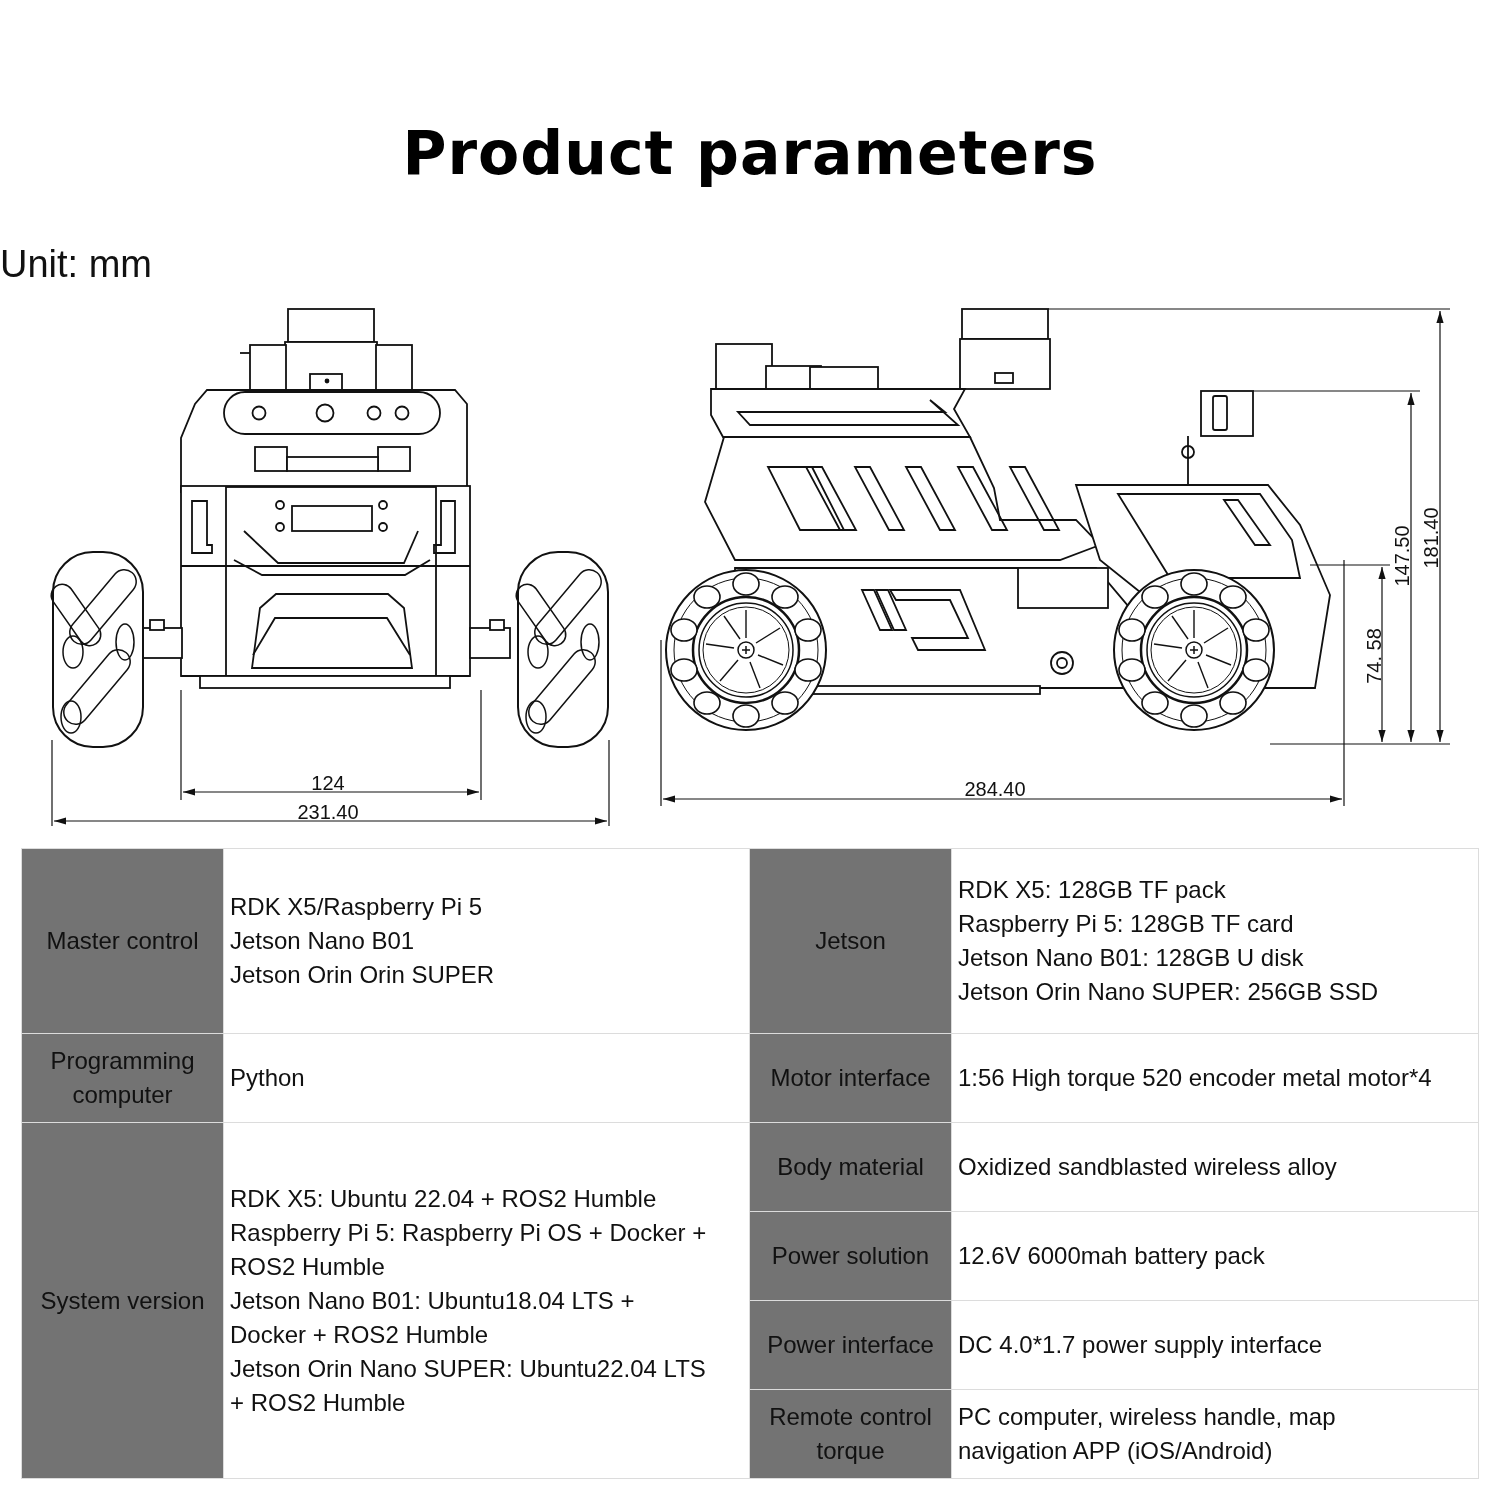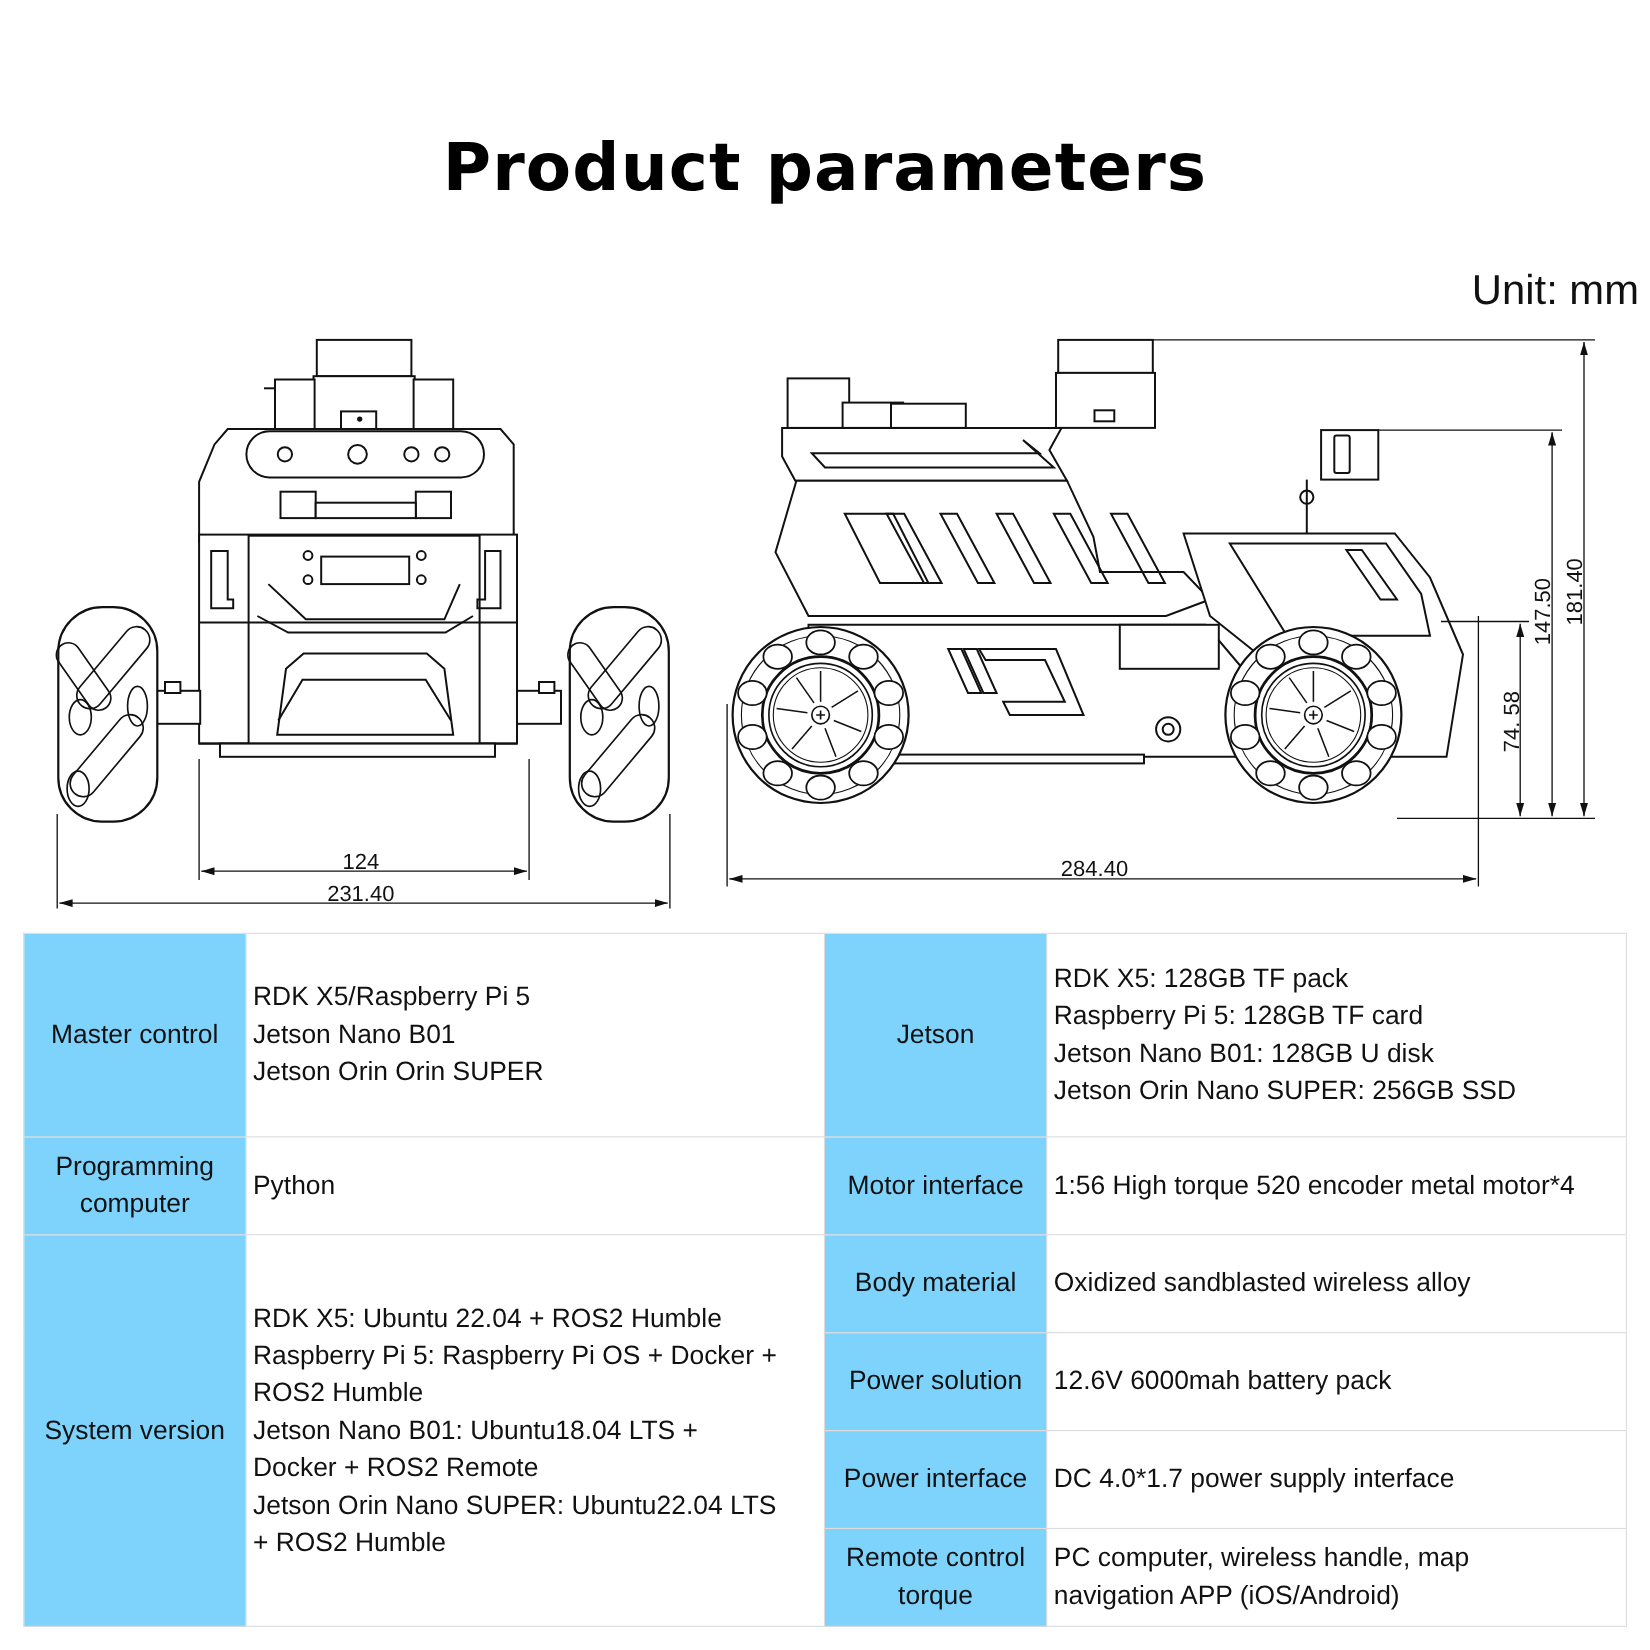--- a/index.html
+++ b/index.html
@@ -24,21 +24,21 @@
       font-weight: bold;
       font-size: 60px;
       letter-spacing: 1px;
       line-height: 110px;
       color: #000;
     }
     .unit-label {
       position: absolute;
       left: 0; top: 240px;
       width: 1490px;
-      text-align: right;
+      text-align: left;
       font-size: 38px;
       line-height: 48px;
       color: #111;
     }
     .drawing {
       position: absolute;
       left: 0; top: 0;
       width: 1500px;
       height: 840px;
       pointer-events: none;
@@ -59,21 +59,21 @@
       table-layout: fixed;
       font-size: 24px;
       line-height: 34px;
     }
     .spec-table td {
       border: 1.5px solid #dcdcdc;
       vertical-align: middle;
       padding: 0;
     }
     .spec-table td.key {
-      background: #7dd3fc;
+      background: #737373;
       text-align: center;
       padding: 0 4px;
       color: #111;
     }
     .spec-table td.val {
       background: #ffffff;
       text-align: left;
       padding: 0 6px;
       color: #111;
     }
@@ -303,21 +303,21 @@
     </tr>
     <tr style="height:89px">
       <td class="key" rowspan="4">
         <span class="line">System version</span>
       </td>
       <td class="val" rowspan="4">
         <span class="line">RDK X5:  Ubuntu 22.04 + ROS2 Humble</span>
         <span class="line">Raspberry Pi 5:  Raspberry Pi OS + Docker +</span>
         <span class="line">ROS2 Humble</span>
         <span class="line">Jetson Nano B01:  Ubuntu18.04 LTS +</span>
-        <span class="line">Docker + ROS2 Remote</span>
+        <span class="line">Docker + ROS2 Humble</span>
         <span class="line">Jetson Orin Nano SUPER:  Ubuntu22.04 LTS</span>
         <span class="line">+ ROS2 Humble</span>
       </td>
       <td class="key">
         <span class="line">Body material</span>
       </td>
       <td class="val">
         <span class="line">Oxidized sandblasted wireless alloy</span>
       </td>
     </tr>

